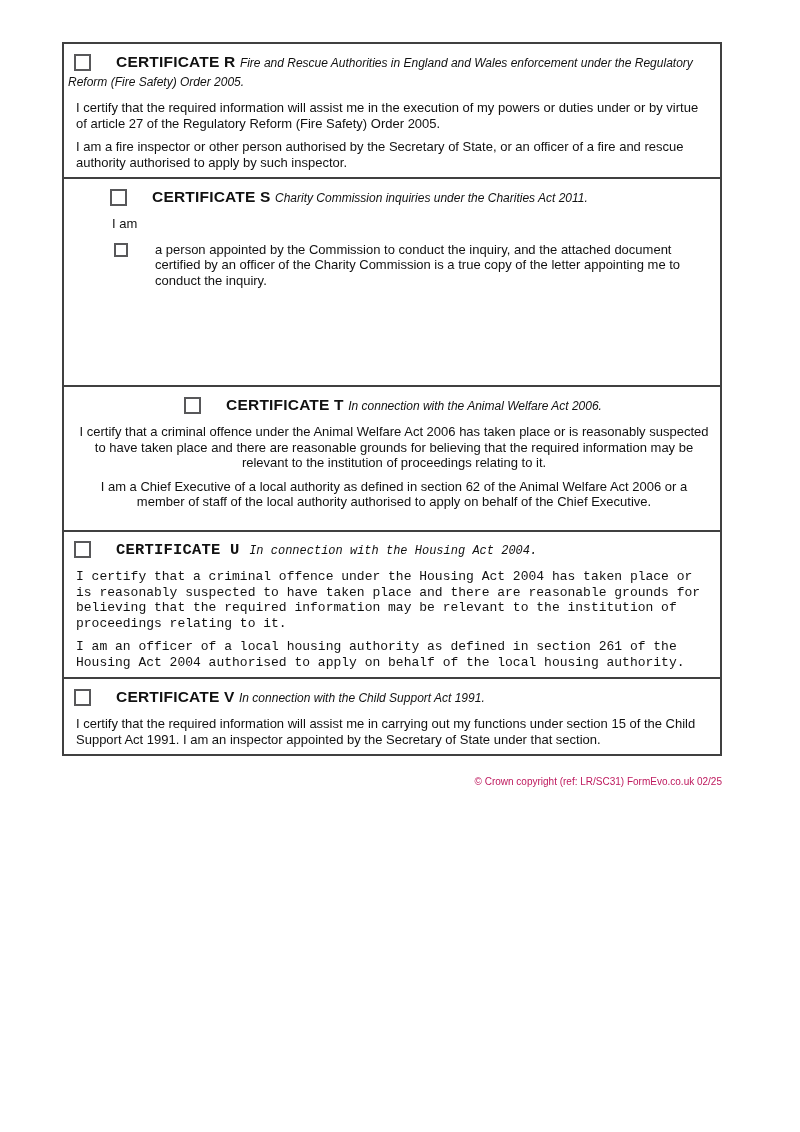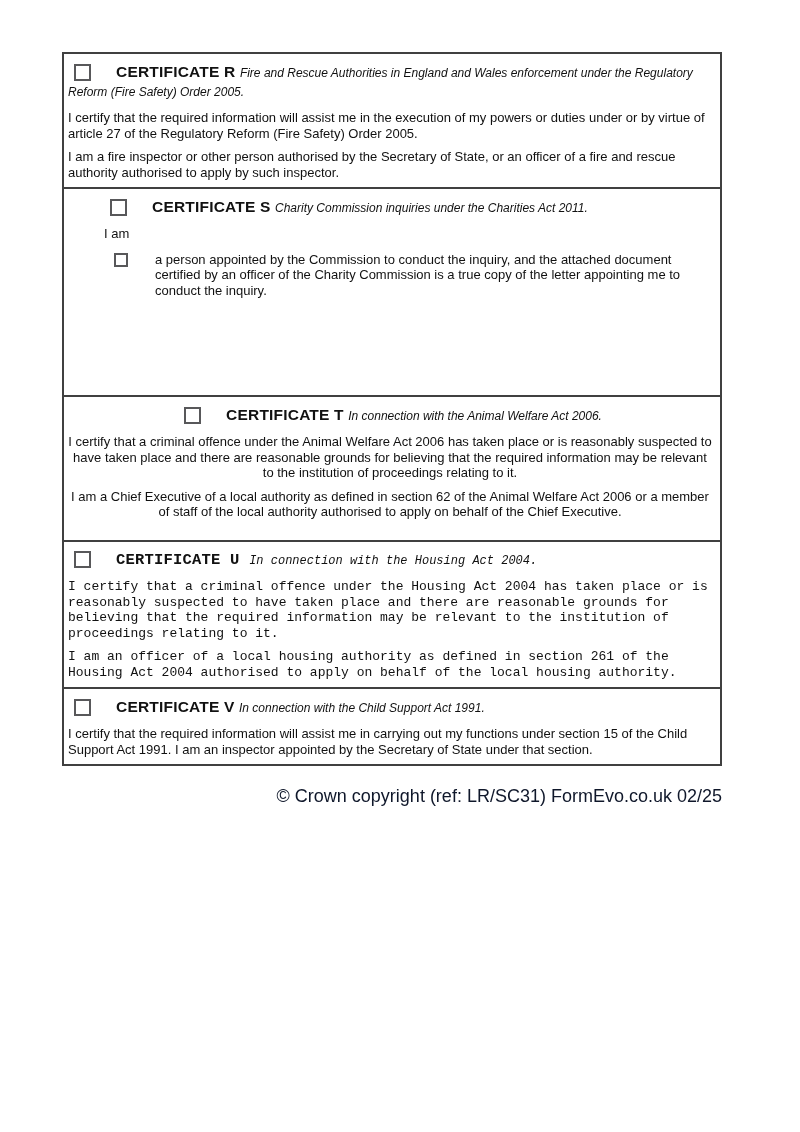--- a/index.html
+++ b/index.html
@@ -10,21 +10,21 @@
     font-family: "Liberation Sans", "DejaVu Sans", sans-serif;
     color: #111111;
   }
   .sheet {
     position: relative;
     width: 800px; height: 1132px;
     overflow: hidden;
   }
   .form-col {
     position: absolute;
-    left: 62px; top: 52px;
+    left: 62px; top: 42px;
     width: 663px;
   }
   .section {
     width: 660px;
     border: 2px solid #404040;
     margin-top: -2px;
     padding: 9px 8px 0 4px;
     overflow: hidden;
   }
   .section:first-child { margin-top: 0; }
@@ -50,21 +50,21 @@
     font-weight: bold;
     font-size: 15.5px;
     letter-spacing: 0.2px;
     white-space: nowrap;
   }
   .subtitle {
     font-style: italic;
     font-size: 12px;
   }
   .section p {
-    margin: 0 0 8px 0;
+    margin: 0 0 8px 8px;
     font-size: 13px;
     line-height: 15.6px;
   }
   .leadin { margin-bottom: 10px !important; }
   .opt {
     display: flex;
     margin: 0 0 9px 0;
     font-size: 13px;
     line-height: 15.6px;
   }
@@ -73,22 +73,22 @@
     width: 14px; height: 14px;
     border: 2px solid #58585a;
     background: #ffffff;
     margin: 1px 27px 0 10px;
     cursor: pointer;
   }
   .footer-line {
     margin-top: 20px;
     width: 660px;
     text-align: right;
-    font-size: 18px;
-    color: #0f172a;
+    font-size: 10px;
+    color: #be185d;
   }
 </style>
 </head>
 <body>
 
 <div class="sheet">
   <div class="form-col">
 
     <div class="section sec-r">
       <div class="hdr">

